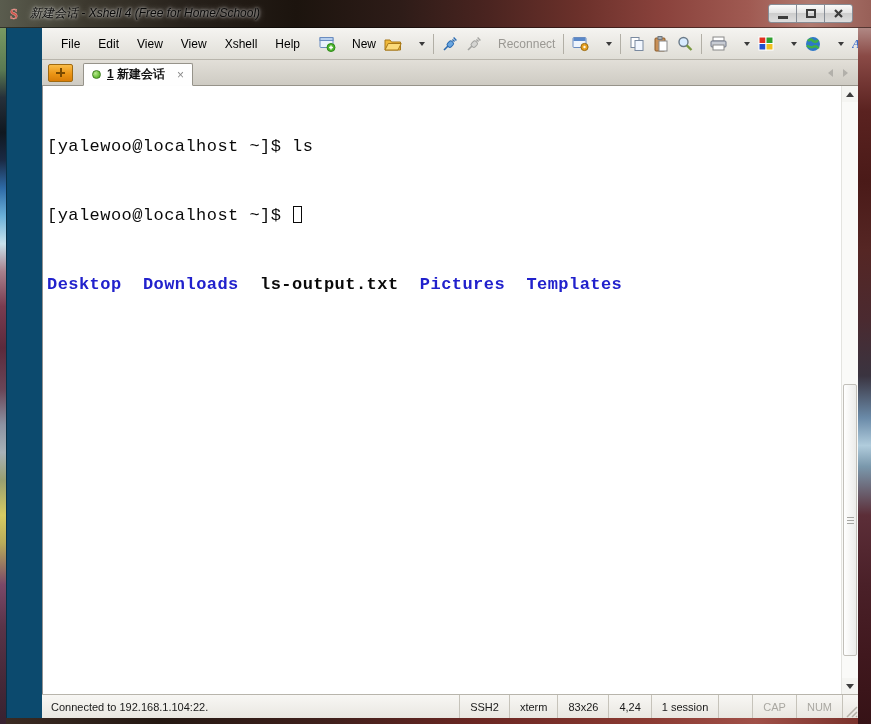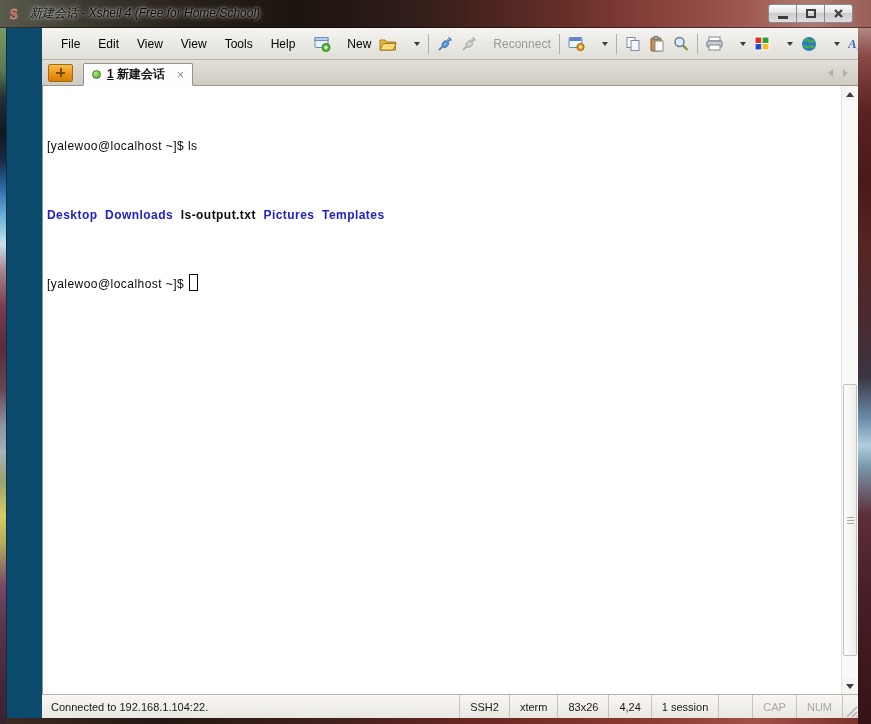--- a/index.html
+++ b/index.html
@@ -66,21 +66,21 @@
     background:radial-gradient(circle at 35% 35%, #b8e890, #6cc03a 60%, #4a9a22); }
   .tab-number { text-decoration:underline; }
   .tab-close { font-weight:normal; color:#8a8a8a; font-size:12px; margin-left:6px; }
   .tab-scrolls { margin-left:auto; align-self:center; display:flex; gap:10px; padding-right:6px; }
   .tri-left { width:0; height:0; border-top:4.5px solid transparent; border-bottom:4.5px solid transparent; border-right:5px solid #b2b0aa; }
   .tri-right { width:0; height:0; border-top:4.5px solid transparent; border-bottom:4.5px solid transparent; border-left:5px solid #b2b0aa; }
 
   
   .main { flex:1 1 auto; display:flex; min-height:0; }
   .terminal { flex:1 1 auto; background:#ffffff; padding:3px 0 0 4px; overflow:hidden; border-left:1px solid rgba(40,40,40,.5); }
-  .term-pre { font-family:Liberation Sans, sans-serif; font-size:12px; line-height:23px; letter-spacing:0.45px; color:#0a0a0a; white-space:pre; }
+  .term-pre { font-family:Liberation Mono, monospace; font-size:17px; line-height:23px; letter-spacing:0.45px; color:#0a0a0a; white-space:pre; }
   .dir { color:#2121cc; font-weight:bold; }
   .file { color:#0a0a0a; font-weight:bold; }
   .cursor-box { display:inline-block; width:9px; height:17px; border:1px solid #0a0a0a; vertical-align:-3px; margin-left:1px; }
 
   
   .scrollbar { flex:0 0 17px; position:relative; background:#fafaf8; border-left:1px solid #e4e4e0; }
   .sb-btn { position:absolute; left:0; width:16px; height:16px; display:flex; align-items:center; justify-content:center; background:#f5f5f2; }
   .sb-up { top:0; } .sb-down { bottom:0; }
   .tri-up { width:0; height:0; border-left:4px solid transparent; border-right:4px solid transparent; border-bottom:5px solid #3e3e3e; }
   .tri-down { width:0; height:0; border-left:4px solid transparent; border-right:4px solid transparent; border-top:5px solid #3e3e3e; }
@@ -125,21 +125,21 @@
 
   <div class="frame">
 
     <div class="toolbar-row">
       <span class="grip"></span>
       <div class="menubar">
         <span class="menu-item">File</span>
         <span class="menu-item">Edit</span>
         <span class="menu-item">View</span>
         <span class="menu-item">View</span>
-        <span class="menu-item">Tools</span>
+        <span class="menu-item">Xshell</span>
         <span class="menu-item">Help</span>
       </div>
       <span class="grip"></span>
 
       <button class="tbtn">
         <svg width="17" height="16">
           <rect x="1" y="1.5" width="13" height="10" rx="1" fill="#eaf2fc" stroke="#6a8cc0"></rect>
           <rect x="1" y="1.5" width="13" height="3" fill="#b8d0ee" stroke="#6a8cc0"></rect>
           <circle cx="12" cy="11.5" r="4" fill="#4db52e" stroke="#2e8a18"></circle>
           <path d="M12 9.6 v3.8 M10.1 11.5 h3.8" stroke="#ffffff" stroke-width="1.4"></path>
@@ -268,22 +268,22 @@
       <div class="tab-scrolls">
         <span class="tri-left"></span>
         <span class="tri-right"></span>
       </div>
     </div>
 
     <div class="main">
       <div class="terminal">
         <div class="term-pre">
           <div>[yalewoo@localhost ~]$ ls</div>
+          <div><span>[yalewoo@localhost ~]$ </span><span class="cursor-box"></span></div>
           <div><span class="dir">Desktop</span><span>  </span><span class="dir">Downloads</span><span>  </span><span class="file">ls-output.txt</span><span>  </span><span class="dir">Pictures</span><span>  </span><span class="dir">Templates</span></div>
-          <div><span>[yalewoo@localhost ~]$ </span><span class="cursor-box"></span></div>
         </div>
       </div>
       <div class="scrollbar">
         <div class="sb-btn sb-up">
             <span class="tri-up"></span>
           </div>
         <div class="sb-thumb">
           <span class="thumb-line"></span>
           <span class="thumb-line"></span>
           <span class="thumb-line"></span>

